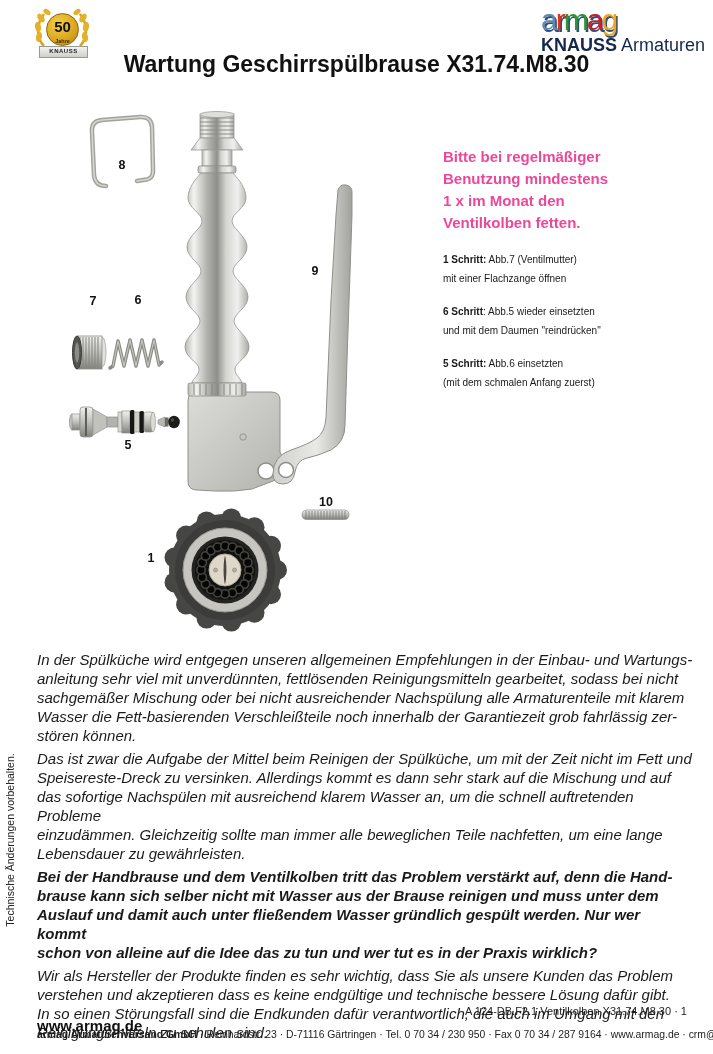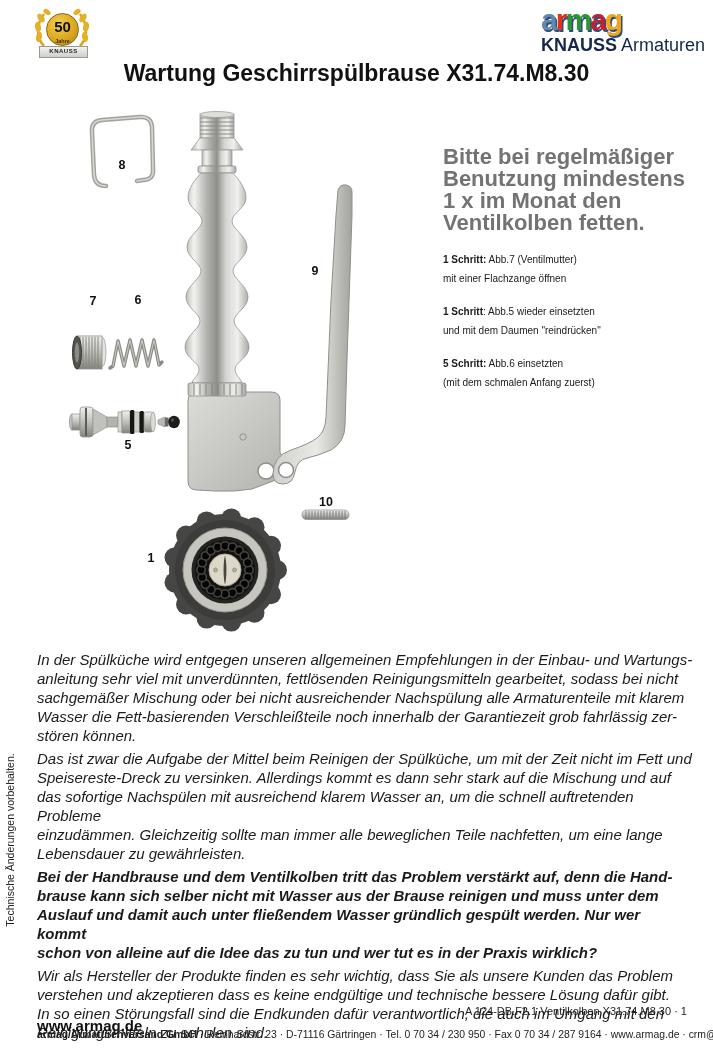--- a/index.html
+++ b/index.html
@@ -21,42 +21,42 @@
     position:absolute; left:16px; top:32px; width:33px; text-align:center;
     font-size:5.5px; color:#3a2c05; font-weight:bold;
   }
   .badge-banner{
     position:absolute; left:9px; top:40px; width:47px; height:10px;
     background:linear-gradient(#f2f2f0,#cfcfcb); border:1px solid #9a9a94;
     text-align:center; font-size:6px; font-weight:bold; color:#222; line-height:9px;
     letter-spacing:.5px;
   }
   .logo{position:absolute; right:22px; top:6px; width:150px; text-align:left;}
-  .logo-letters{font-weight:bold; font-size:30px; line-height:28px; letter-spacing:-2px;}
+  .logo-letters{font-weight:normal; font-size:30px; line-height:28px; letter-spacing:-2px;}
   .logo-letters span{text-shadow:1.5px 1.5px 0 #2c4f7c;}
   .logo-sub{font-size:18px; color:#15284b; margin-top:1px; white-space:nowrap;}
   .logo-sub b{font-weight:bold;}
   .title{
-    position:absolute; left:0; top:60px; width:713px; text-align:center;
+    position:absolute; left:0; top:51px; width:713px; text-align:center;
     font-size:23px; font-weight:bold; color:#111;
   }
   
   .figure{position:absolute; left:55px; top:100px; width:380px; height:545px;}
   .figure svg{position:absolute; left:0; top:0;}
   .plbl{position:absolute; width:24px; text-align:center; font-size:12.5px; font-weight:bold; color:#111;}
   .plbl8 {left:55px;  top:58px;}
   .plbl9 {left:248px; top:164px;}
   .plbl7 {left:26px;  top:194px;}
   .plbl6 {left:71px;  top:193px;}
   .plbl5 {left:61px;  top:338px;}
   .plbl10{left:259px; top:395px;}
   .plbl1 {left:84px;  top:451px;}
   
   .instructions{position:absolute; left:443px; top:146px; width:262px;}
-  .instr-intro{font-size:22px; font-weight:bold; line-height:22px; white-space:pre-line; color:#737373;}
+  .instr-intro{font-size:15px; font-weight:bold; line-height:22px; white-space:pre-line; color:#ec4899;}
   .steps{margin-top:17px; font-size:10px; line-height:18.5px;}
   .step{margin-bottom:15px; white-space:pre-line;}
   .step .b{font-weight:bold;}
   
   .main-text{position:absolute; left:37px; top:650px; width:656px; font-size:15px; line-height:19px;font-style:italic;}
   .para{white-space:pre-line; margin:0 0 4px 0;}
   .para.bold{font-weight:bold;}
   
   .footer-row{position:absolute; left:37px; top:1001px; width:650px; height:18px;}
   .site{position:absolute; left:0; top:16px; font-size:15px; font-weight:bold; color:#111;}
@@ -302,21 +302,21 @@
   </div>
 
   <div class="instructions">
     <div class="instr-intro">Bitte bei regelmäßiger
 Benutzung mindestens
 1 x im Monat den
 Ventilkolben fetten.</div>
     <div class="steps" id="steps">
         <div class="step"><span class="b">1 Schritt:</span><span> Abb.7 (Ventilmutter)
 mit einer Flachzange öffnen</span></div>
-        <div class="step"><span class="b">1 Schritt</span><span>: Abb.5 wieder einsetzten
+        <div class="step"><span class="b">6 Schritt</span><span>: Abb.5 wieder einsetzten
 und mit dem Daumen "reindrücken"</span></div>
         <div class="step"><span class="b">5 Schritt:</span><span> Abb.6 einsetzten
 (mit dem schmalen Anfang zuerst)</span></div>
       </div>
   </div>
 
   <div class="main-text" id="paras">
       <div class="para">In der Spülküche wird entgegen unseren allgemeinen Empfehlungen in der Einbau- und Wartungs-
 anleitung sehr viel mit unverdünnten, fettlösenden Reinigungsmitteln gearbeitet, sodass bei nicht
 sachgemäßer Mischung oder bei nicht ausreichender Nachspülung alle Armaturenteile mit klarem

